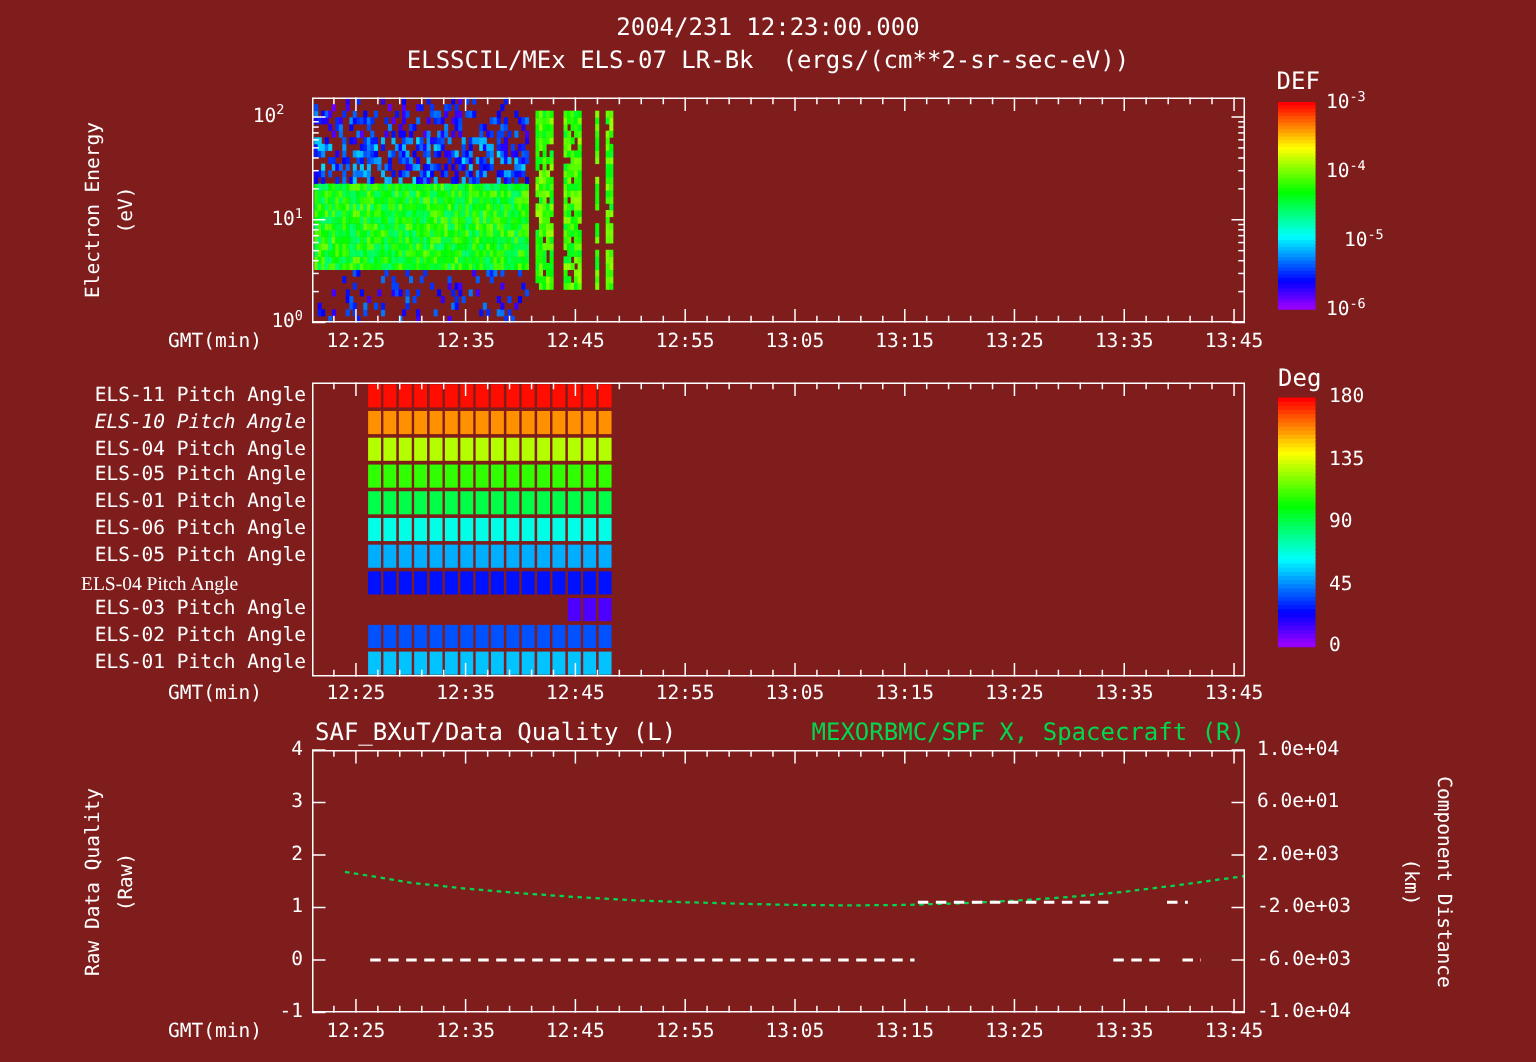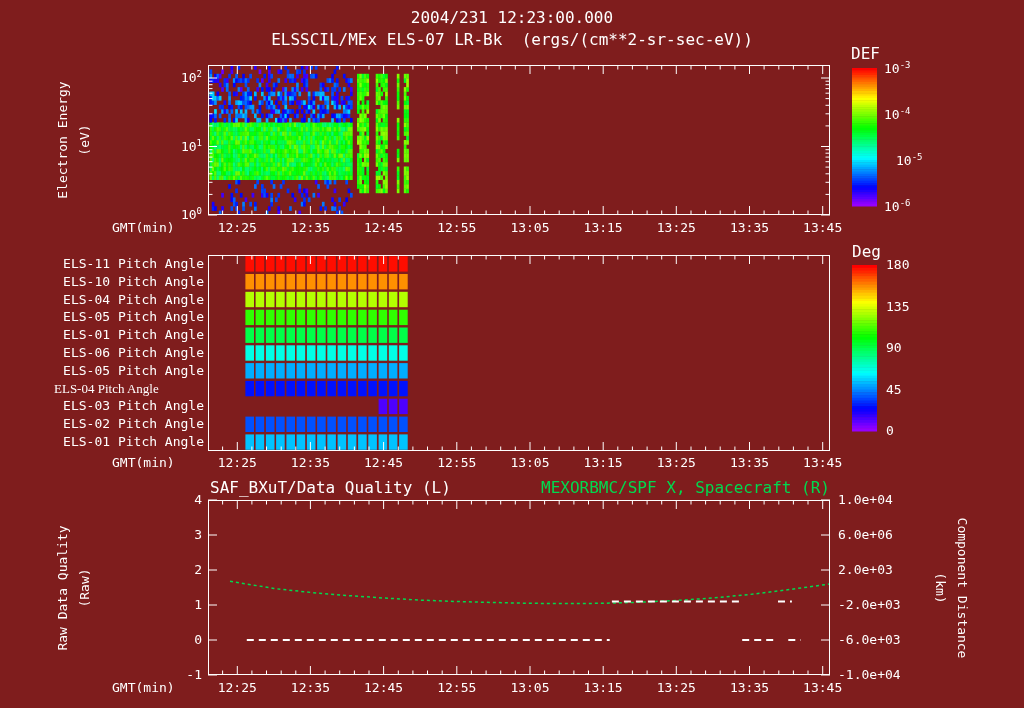--- a/index.html
+++ b/index.html
@@ -2209,47 +2209,47 @@
     <div class="lbl" style="left: 112px; top: 680px;">GMT(min)</div>
     <div class="lbl" style="left: 207.271px; top: 680px; width: 60px; text-align: center;">12:25</div>
     <div class="lbl" style="left: 280.447px; top: 680px; width: 60px; text-align: center;">12:35</div>
     <div class="lbl" style="left: 353.624px; top: 680px; width: 60px; text-align: center;">12:45</div>
     <div class="lbl" style="left: 426.8px; top: 680px; width: 60px; text-align: center;">12:55</div>
     <div class="lbl" style="left: 499.976px; top: 680px; width: 60px; text-align: center;">13:05</div>
     <div class="lbl" style="left: 573.153px; top: 680px; width: 60px; text-align: center;">13:15</div>
     <div class="lbl" style="left: 646.329px; top: 680px; width: 60px; text-align: center;">13:25</div>
     <div class="lbl" style="left: 719.506px; top: 680px; width: 60px; text-align: center;">13:35</div>
     <div class="lbl" style="left: 792.682px; top: 680px; width: 60px; text-align: center;">13:45</div>
-    <div class="lbl" style="left: 156px; top: 69.0344px; width: 46px; text-align: right;">10<sup>2</sup></div>
+    <div class="lbl" style="left: 156px; top: 69.0344px; width: 46px; text-align: center;">10<sup>2</sup></div>
     <div class="lbl" style="left: 156px; top: 137.517px; width: 46px; text-align: right;">10<sup>1</sup></div>
     <div class="lbl" style="left: 156px; top: 206px; width: 46px; text-align: right;">10<sup>0</sup></div>
     <div class="lbl" style="left: 884px; top: 60px;">10<sup>-3</sup></div>
     <div class="lbl" style="left: 884px; top: 106px;">10<sup>-4</sup></div>
     <div class="lbl" style="left: 896px; top: 152px;">10<sup>-5</sup></div>
     <div class="lbl" style="left: 884px; top: 198px;">10<sup>-6</sup></div>
     <div class="lbl" style="left: 886px; top: 257px;">180</div>
     <div class="lbl" style="left: 886px; top: 298.5px;">135</div>
     <div class="lbl" style="left: 886px; top: 340px;">90</div>
     <div class="lbl" style="left: 886px; top: 381.5px;">45</div>
     <div class="lbl" style="left: 886px; top: 423px;">0</div>
     <div class="lbl" style="left: 54px; top: 255.909px; width: 150px; text-align: right;">ELS-11 Pitch Angle</div>
-    <div class="lbl" style="left: 54px; top: 273.727px; width: 150px; text-align: right;">ELS-10 Pitch Angle</div>
+    <div class="lbl" style="left: 54px; top: 273.727px; width: 150px; text-align: right; font-style: italic;">ELS-10 Pitch Angle</div>
     <div class="lbl" style="left: 54px; top: 291.545px; width: 150px; text-align: right;">ELS-04 Pitch Angle</div>
     <div class="lbl" style="left: 54px; top: 309.364px; width: 150px; text-align: right;">ELS-05 Pitch Angle</div>
     <div class="lbl" style="left: 54px; top: 327.182px; width: 150px; text-align: right;">ELS-01 Pitch Angle</div>
     <div class="lbl" style="left: 54px; top: 345px; width: 150px; text-align: right;">ELS-06 Pitch Angle</div>
     <div class="lbl" style="left: 54px; top: 362.818px; width: 150px; text-align: right;">ELS-05 Pitch Angle</div>
     <div class="lbl" style="left: 54px; top: 380.636px; width: 150px; text-align: left; font-family: Liberation Serif, serif;">ELS-04 Pitch Angle</div>
     <div class="lbl" style="left: 54px; top: 398.455px; width: 150px; text-align: right;">ELS-03 Pitch Angle</div>
     <div class="lbl" style="left: 54px; top: 416.273px; width: 150px; text-align: right;">ELS-02 Pitch Angle</div>
     <div class="lbl" style="left: 54px; top: 434.091px; width: 150px; text-align: right;">ELS-01 Pitch Angle</div>
     <div class="lbl" style="left: 162px; top: 492px; width: 40px; text-align: right;">4</div>
     <div class="lbl" style="left: 838px; top: 492px;">1.0e+04</div>
     <div class="lbl" style="left: 162px; top: 527px; width: 40px; text-align: right;">3</div>
-    <div class="lbl" style="left: 838px; top: 527px;">6.0e+06</div>
+    <div class="lbl" style="left: 838px; top: 527px;">6.0e+01</div>
     <div class="lbl" style="left: 162px; top: 562px; width: 40px; text-align: right;">2</div>
     <div class="lbl" style="left: 838px; top: 562px;">2.0e+03</div>
     <div class="lbl" style="left: 162px; top: 597px; width: 40px; text-align: right;">1</div>
     <div class="lbl" style="left: 838px; top: 597px;">-2.0e+03</div>
     <div class="lbl" style="left: 162px; top: 632px; width: 40px; text-align: right;">0</div>
     <div class="lbl" style="left: 838px; top: 632px;">-6.0e+03</div>
     <div class="lbl" style="left: 162px; top: 667px; width: 40px; text-align: right;">-1</div>
     <div class="lbl" style="left: 838px; top: 667px;">-1.0e+04</div>
   </div>
 

